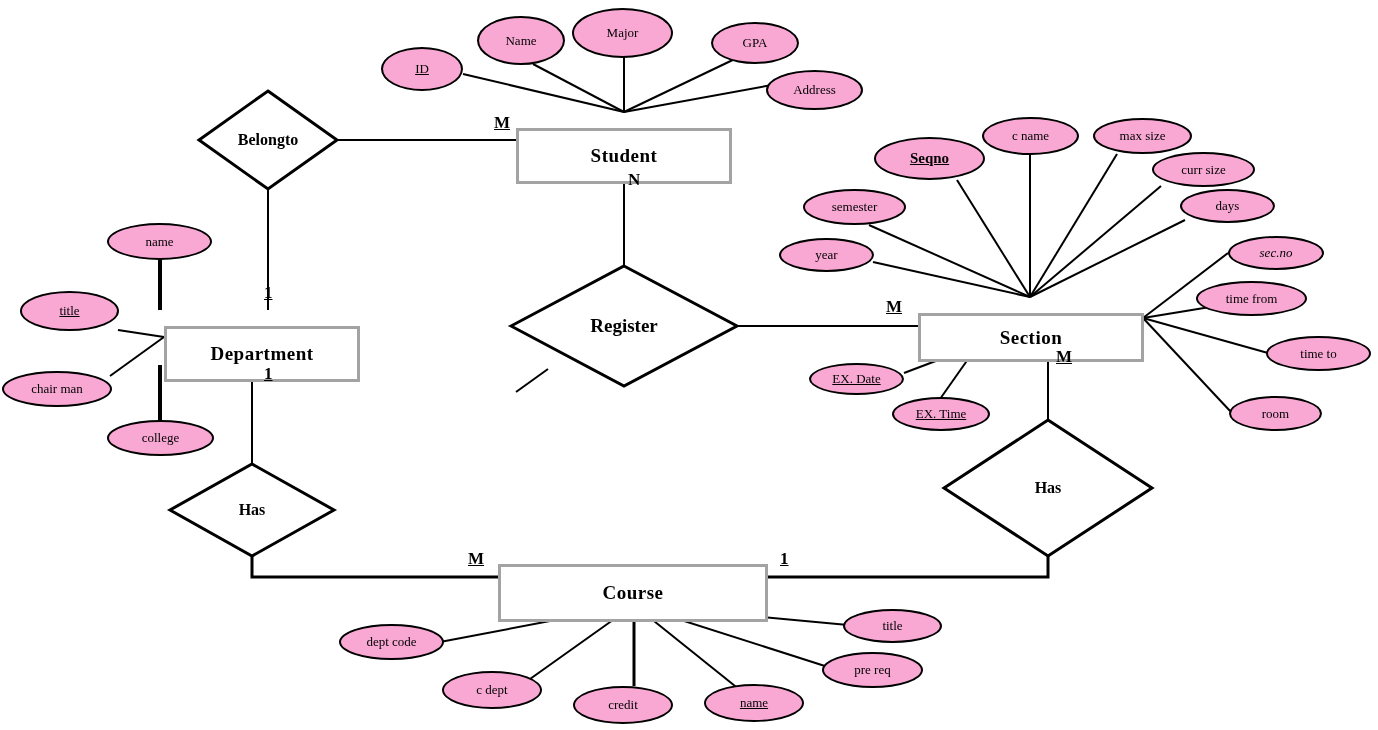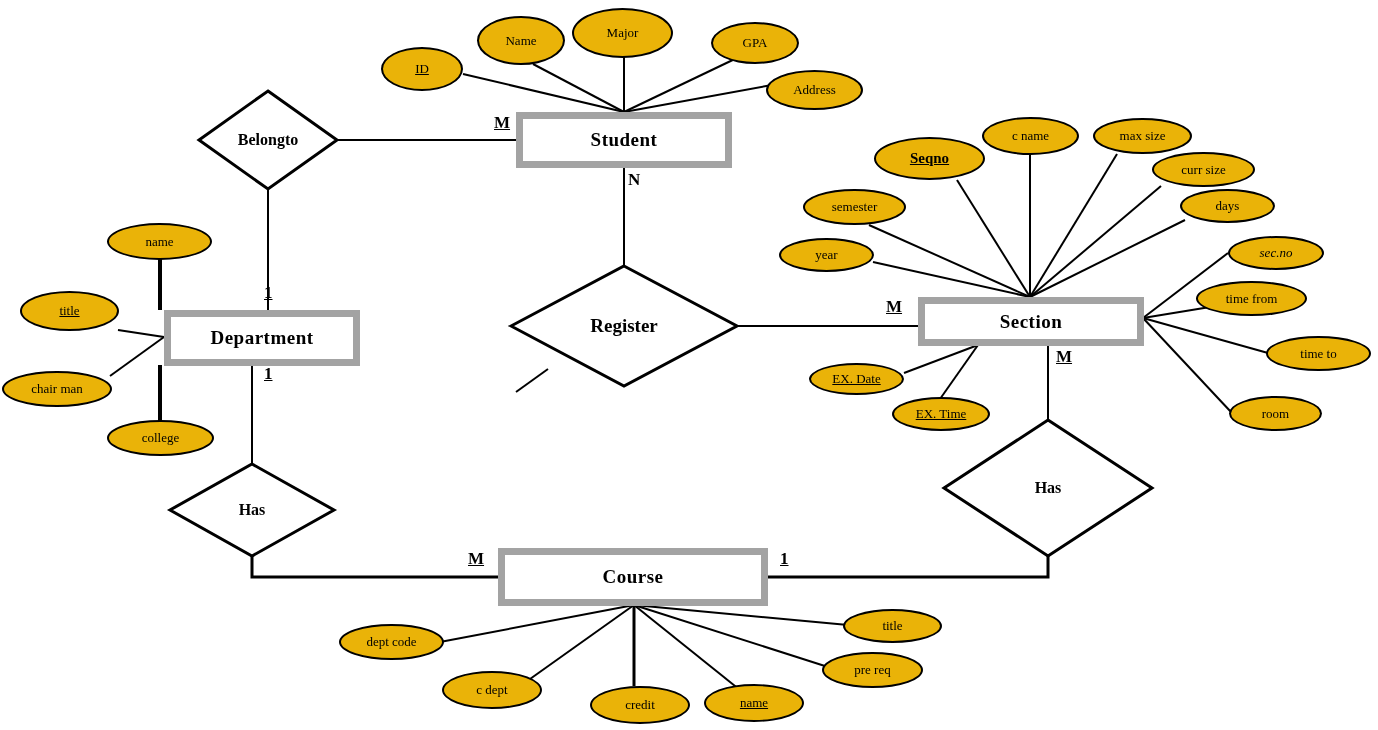--- a/index.html
+++ b/index.html
@@ -25,36 +25,37 @@
     width: 1378px;
     height: 730px;
     pointer-events: none;
   }
   svg#wires line, svg#wires polyline, svg#wires path {
     stroke: #000000;
     fill: none;
   }
   .entity {
     position: absolute;
-    border: 7px solid #a3a3a3;
+    border: 3px solid #a3a3a3;
     background: #ffffff;
     display: flex;
     align-items: center;
     justify-content: center;
     font-weight: bold;
     font-size: 19px;
     color: #000;
     box-sizing: border-box;
     letter-spacing: 0.5px;
+    margin-top: 16px;
   }
   .attr {
     position: absolute;
     border: 2px solid #000;
     border-radius: 50%;
-    background: #eab308;
+    background: #f9a8d4;
     display: flex;
     align-items: center;
     justify-content: center;
     font-size: 13px;
     color: #000;
     box-sizing: border-box;
     text-align: center;
     line-height: 1.05;
     white-space: nowrap;
   }
@@ -260,21 +261,21 @@
   <div class="attr key" style="left:892px; top:397px; width:98px; height:34px;">
     <span>EX. Time</span>
   </div>
 
   <div class="attr" style="left:339px; top:624px; width:105px; height:36px;">
     <span>dept code</span>
   </div>
   <div class="attr" style="left:442px; top:671px; width:100px; height:38px;">
     <span>c dept</span>
   </div>
-  <div class="attr" style="left:590px; top:686px; width:100px; height:38px;">
+  <div class="attr" style="left:573px; top:686px; width:100px; height:38px;">
     <span>credit</span>
   </div>
   <div class="attr key" style="left:704px; top:684px; width:100px; height:38px;">
     <span>name</span>
   </div>
   <div class="attr" style="left:822px; top:652px; width:101px; height:36px;">
     <span>pre req</span>
   </div>
   <div class="attr" style="left:843px; top:609px; width:99px; height:34px;">
     <span>title</span>

